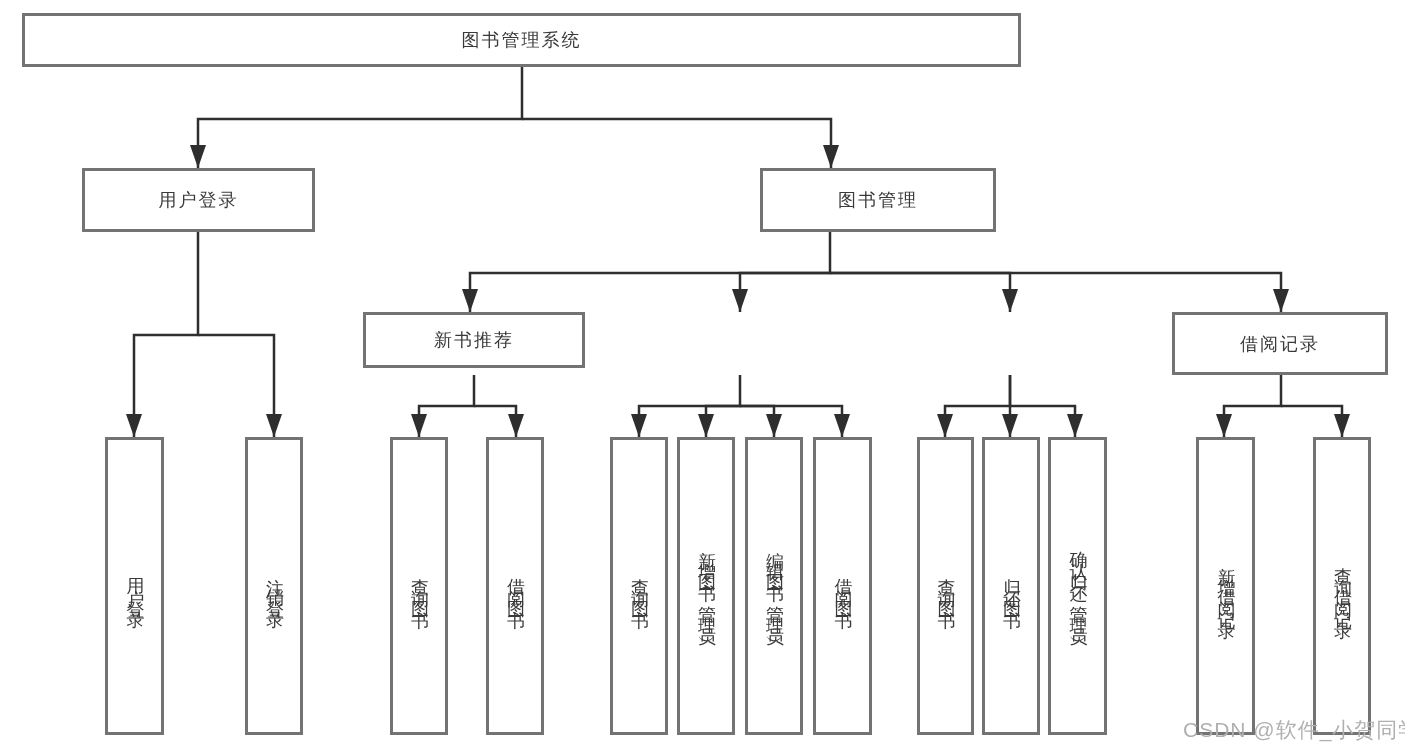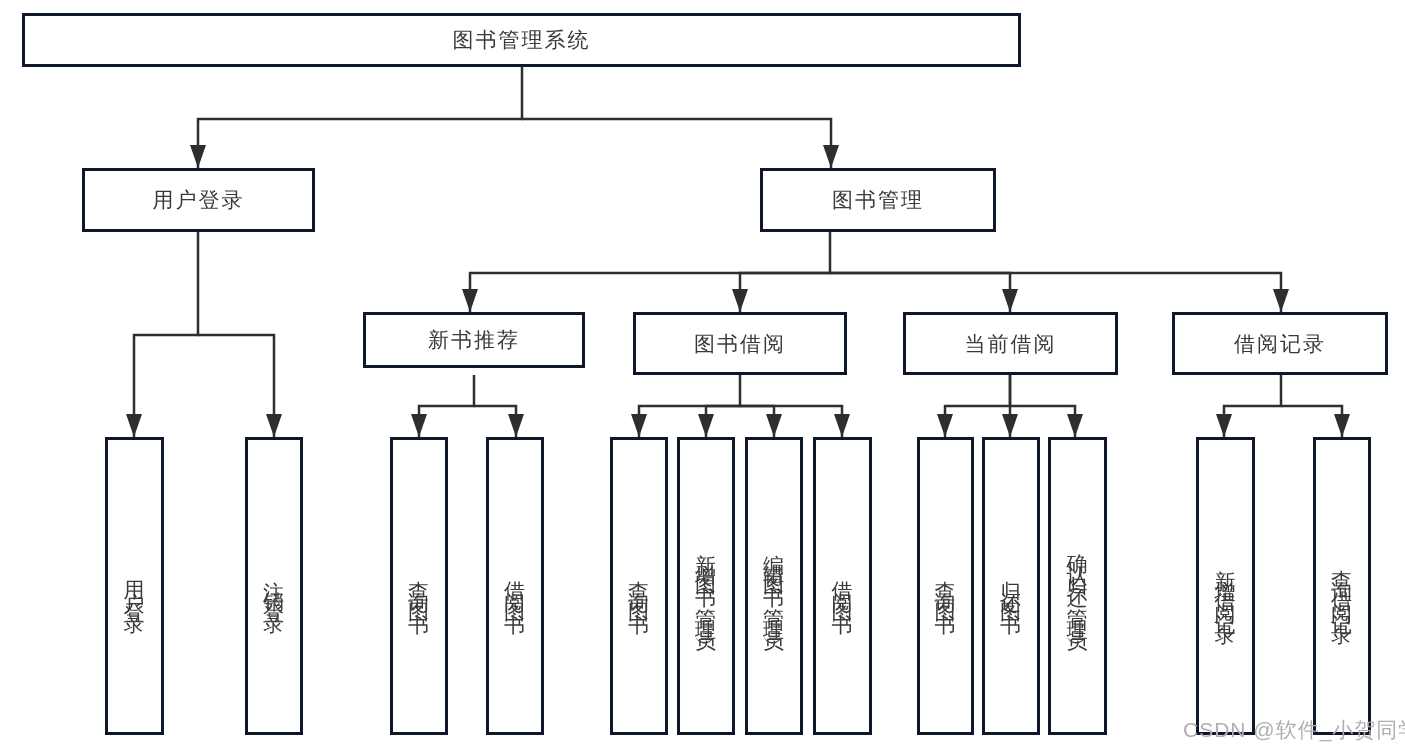--- a/index.html
+++ b/index.html
@@ -13,25 +13,25 @@
   }
   svg.connectors {
     position: absolute;
     left: 0; top: 0;
     width: 1405px; height: 747px;
   }
   .box {
     position: absolute;
     box-sizing: border-box;
     background: #ffffff;
-    border: 3px solid #0f172a;
+    border: 3px solid #737373;
     display: flex;
     align-items: center;
     justify-content: center;
-    font-size: 21px;
+    font-size: 18px;
     color: #3a3a3a;
     letter-spacing: 2px;
     text-align: center;
     z-index: 2;
   }
   .vbox span {
     writing-mode: vertical-rl;
     text-orientation: mixed;
     letter-spacing: 11px;
     line-height: 1.1;
@@ -88,22 +88,20 @@
       <polyline points="1342,437 1342,406 1281,406" marker-start="url(#arrowhead)"></polyline>
     </g>
   </svg>
 
   <div class="box" style="left:22px; top:13px; width:999px; height:54px;">图书管理系统</div>
 
   <div class="box" style="left:82px; top:168px; width:233px; height:64px;">用户登录</div>
   <div class="box" style="left:712px; top:168px; width:236px; height:64px;margin-left:48px;">图书管理</div>
 
   <div class="box" style="left:363px; top:312px; width:222px; height:56px;">新书推荐</div>
-  <div class="box" style="left:633px; top:312px; width:214px; height:63px;">图书借阅</div>
-  <div class="box" style="left:903px; top:312px; width:215px; height:63px;">当前借阅</div>
   <div class="box" style="left:1172px; top:312px; width:216px; height:63px;">借阅记录</div>
 
   <div class="box vbox" style="left:105px; top:437px; width:59px; height:298px;">
     <span>用户登录</span>
   </div>
   <div class="box vbox" style="left:245px; top:437px; width:58px; height:298px;">
     <span>注销登录</span>
   </div>
 
   <div class="box vbox" style="left:390px; top:437px; width:58px; height:298px;">

